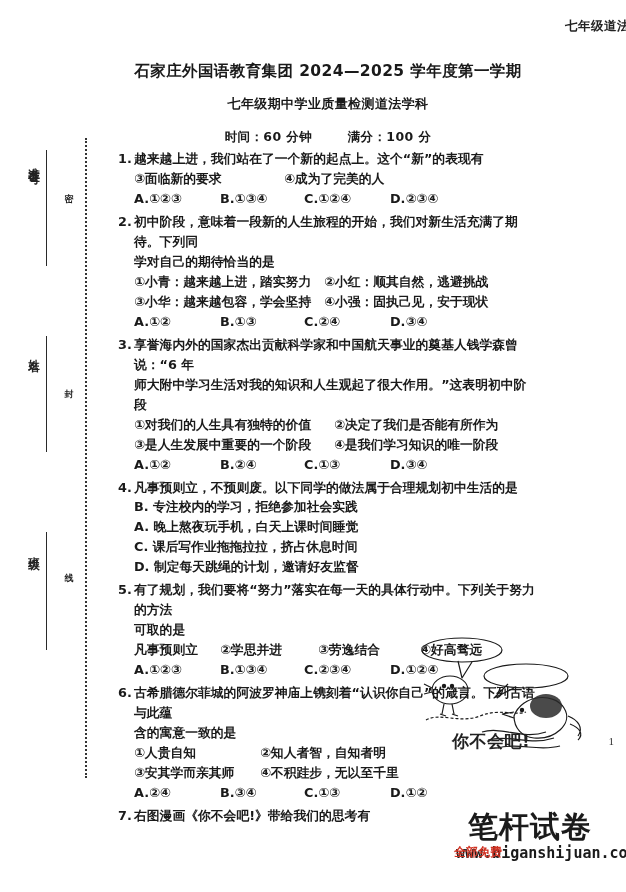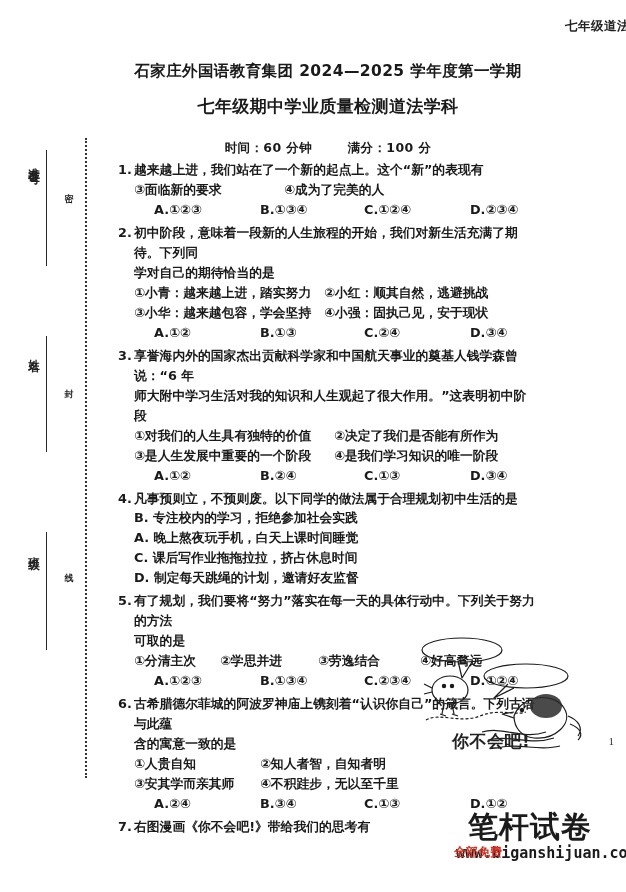--- a/index.html
+++ b/index.html
@@ -38,43 +38,43 @@
 
   
   .body-col{
     position:absolute;left:118px;top:60px;width:420px;
   }
   .t1{
     text-align:center;font-size:15.5px;font-weight:700;
     letter-spacing:.4px;line-height:1.5;
   }
   .t2{
-    text-align:center;font-size:17px;font-weight:700;
+    text-align:center;font-size:13px;font-weight:700;
     letter-spacing:.4px;margin-top:12px;
   }
   .t3{
     text-align:center;font-size:12.5px;font-weight:700;
-    letter-spacing:.4px;margin-top:22px;
+    letter-spacing:.4px;margin-top:16px;
   }
   .t3 .gap{display:inline-block;width:26px;}
 
   .sect{
     font-size:12.5px;font-weight:700;line-height:1.55;margin-top:10px;
   }
   .sect .nrm{font-weight:700;}
   .sect .ind{display:block;text-indent:14px;}
 
   .q{margin-top:3px;font-size:12.8px;line-height:1.56;font-weight:700;}
   .q .stem{display:block;text-indent:0;padding-left:16px;position:relative;}
   .q .num{position:absolute;left:0;top:0;}
   .q .cont{display:block;padding-left:16px;}
   .q .opt{display:block;padding-left:16px;}
   .q .opt .c2{display:inline-block;min-width:150px;}
   .q .ans{display:block;padding-left:16px;}
-  .q .ans span{display:inline-block;margin-left:20px;}
+  .q .ans span{display:inline-block;}
   .a1{min-width:86px;}
   .a2{min-width:84px;}
   .a3{min-width:86px;}
 
   
   .cartoon{position:absolute;left:418px;top:628px;width:200px;height:128px;}
   .cartoon svg{display:block;}
   .cartoon-cap{
     position:absolute;left:452px;top:730px;
     font-size:17px;font-weight:700;letter-spacing:.5px;color:#222;
@@ -169,21 +169,21 @@
       <span class="opt">B. 专注校内的学习，拒绝参加社会实践</span>
       <span class="opt">A. 晚上熬夜玩手机，白天上课时间睡觉</span>
       <span class="opt">C. 课后写作业拖拖拉拉，挤占休息时间</span>
       <span class="opt">D. 制定每天跳绳的计划，邀请好友监督</span>
     </div>
 
     <div class="q">
       <span class="stem"><span class="num">5.</span><span>有了规划，我们要将“努力”落实在每一天的具体行动中。下列关于努力的方法</span></span>
       <span class="cont">可取的是</span>
       <span class="opt">
-        <span class="c2" style="min-width:86px">①分清主次</span><span class="c2" style="min-width:98px">②学思并进</span><span class="c2" style="min-width:102px">③劳逸结合</span><span>④好高骛远</span>
+        <span class="c2" style="min-width:86px">凡事预则立</span><span class="c2" style="min-width:98px">②学思并进</span><span class="c2" style="min-width:102px">③劳逸结合</span><span>④好高骛远</span>
       </span>
       <span class="ans">
         <span class="a1">A.①②③</span><span class="a2">B.①③④</span><span class="a3">C.②③④</span><span>D.①②④</span>
       </span>
     </div>
 
     <div class="q">
       <span class="stem"><span class="num">6.</span><span>古希腊德尔菲城的阿波罗神庙上镌刻着“认识你自己”的箴言。下列古语与此蕴</span></span>
       <span class="cont">含的寓意一致的是</span>
       <span class="opt"><span class="c2" style="min-width:126px">①人贵自知</span><span>②知人者智，自知者明</span></span>

